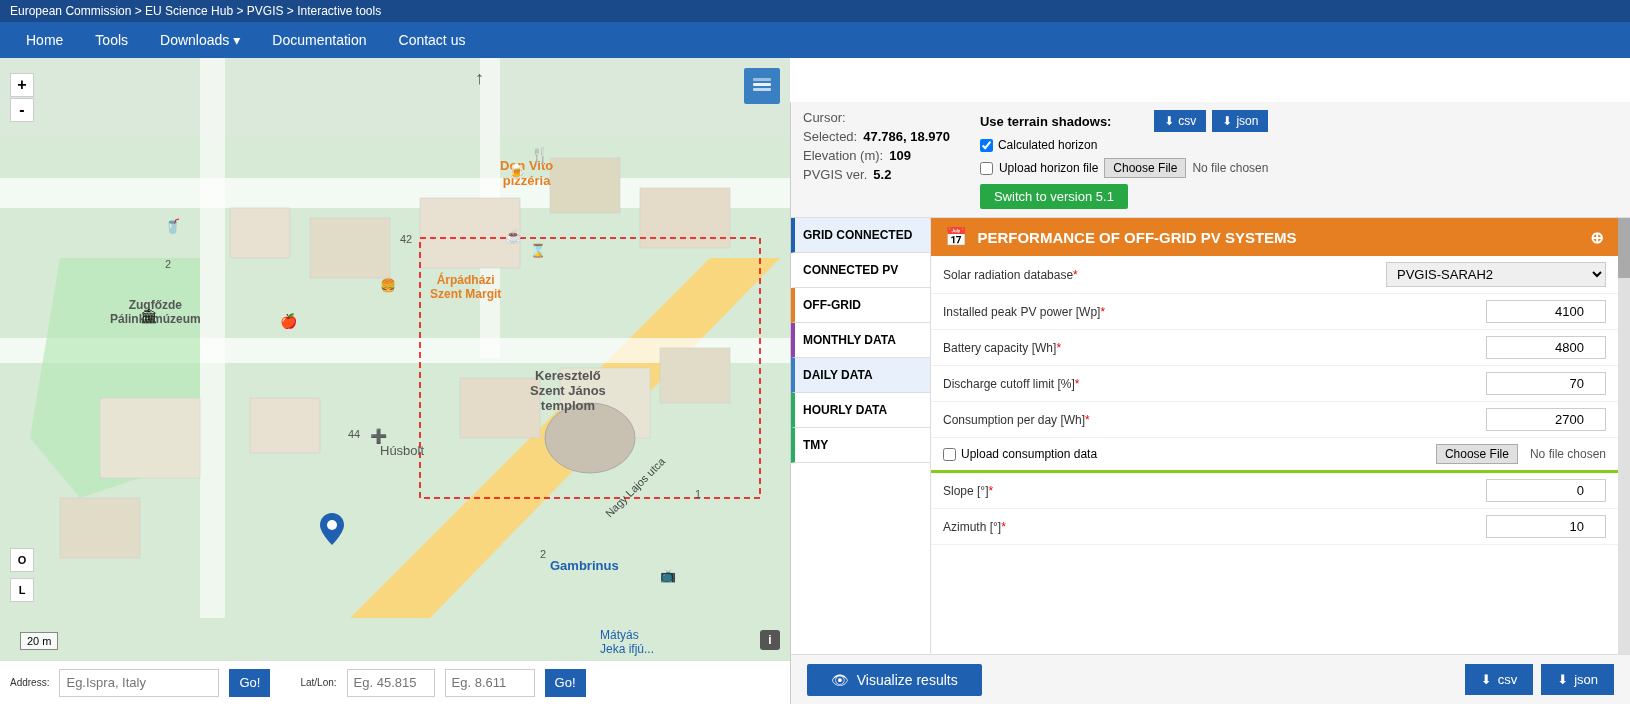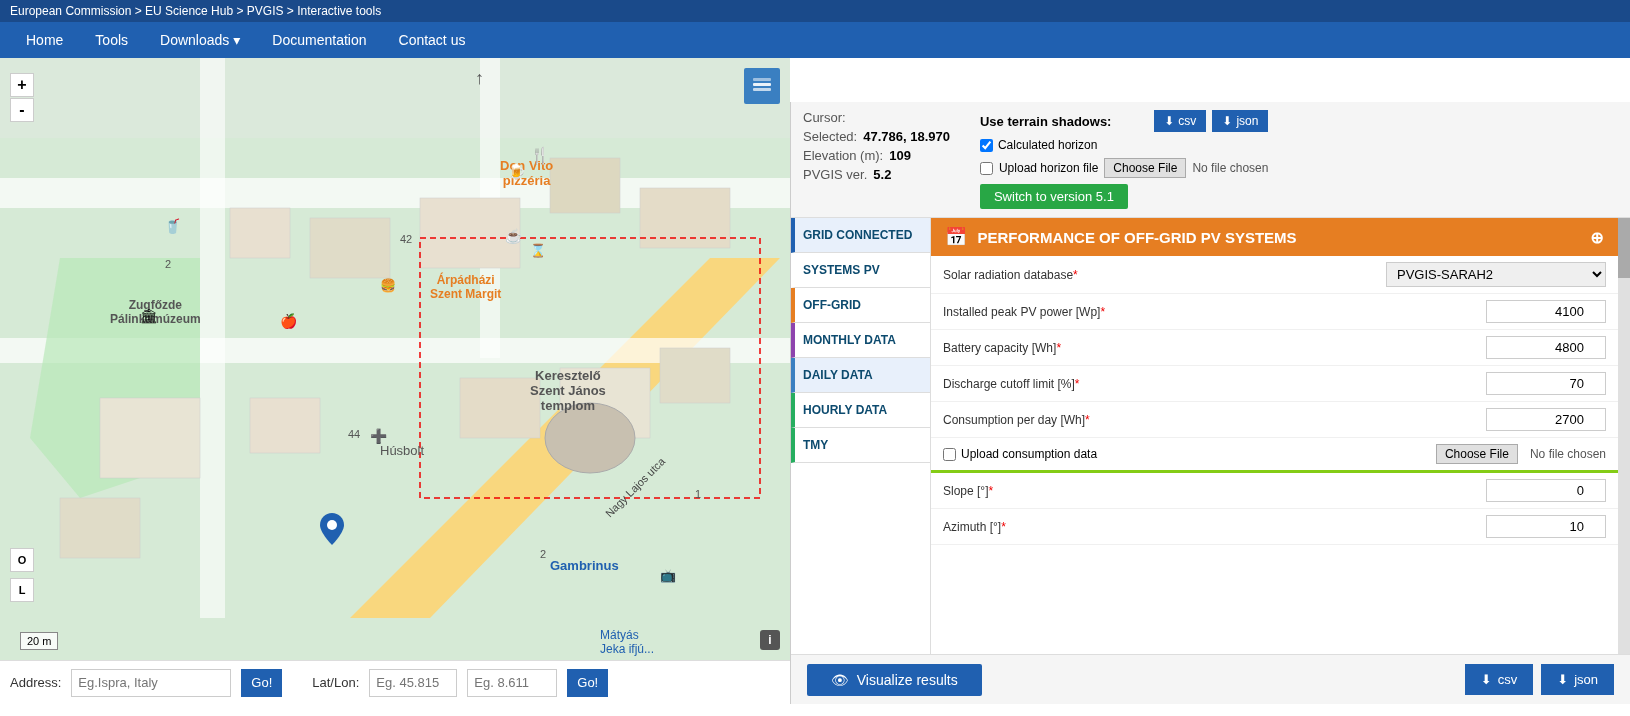--- a/index.html
+++ b/index.html
@@ -139,21 +139,21 @@
     
     #map-bottom {
       height: 44px;
       background: #fff;
       border-top: 1px solid #ddd;
       display: flex;
       align-items: center;
       padding: 0 10px;
       gap: 10px;
     }
-    #map-bottom .label { font-size: 13px; color: #333; }
+    #map-bottom .label { font-size: 10px; color: #333; }
     #map-bottom input {
       border: 1px solid #ccc;
       padding: 3px 6px;
       font-size: 13px;
       height: 28px;
     }
     #map-bottom .go-btn {
       background: #2060b0;
       color: #fff;
       border: none;
@@ -263,21 +263,21 @@
       display: flex;
       flex-direction: column;
       flex-shrink: 0;
     }
     .tab-item {
       padding: 10px 8px;
       border-bottom: 1px solid #ddd;
       cursor: pointer;
       font-size: 12px;
       font-weight: bold;
-      color: #0c4a6e;
+      color: #000000;
       border-left: 4px solid transparent;
     }
     .tab-item.active-grid { border-left-color: #2060b0; background: #e8f0fb; }
     .tab-item.active-off-grid { border-left-color: #e67e22; }
     .tab-item.active-monthly { border-left-color: #8e44ad; }
     .tab-item.active-daily { border-left-color: #3a7fc1; background: #e8f0fb; }
     .tab-item.active-hourly { border-left-color: #27ae60; }
     .tab-item.active-tmy { border-left-color: #27ae60; }
 
     
@@ -577,21 +577,21 @@
         <div>
           <button id="switch-btn">Switch to version 5.1</button>
         </div>
       </div>
     </div>
 
     <div id="content-area">
 
       <div id="tab-nav">
         <div class="tab-item active-grid">GRID CONNECTED</div>
-        <div class="tab-item">SYSTEMS PV</div>
+        <div class="tab-item">CONNECTED PV</div>
         <div class="tab-item active-off-grid" style="border-left-color:#e67e22;">OFF-GRID</div>
         <div class="tab-item active-monthly" style="border-left-color:#8e44ad;">MONTHLY DATA</div>
         <div class="tab-item active-daily">DAILY DATA</div>
         <div class="tab-item active-hourly" style="border-left-color:#27ae60;">HOURLY DATA</div>
         <div class="tab-item active-tmy" style="border-left-color:#27ae60;">TMY</div>
       </div>
 
       <div id="form-panel">
 
         <div id="form-header">

